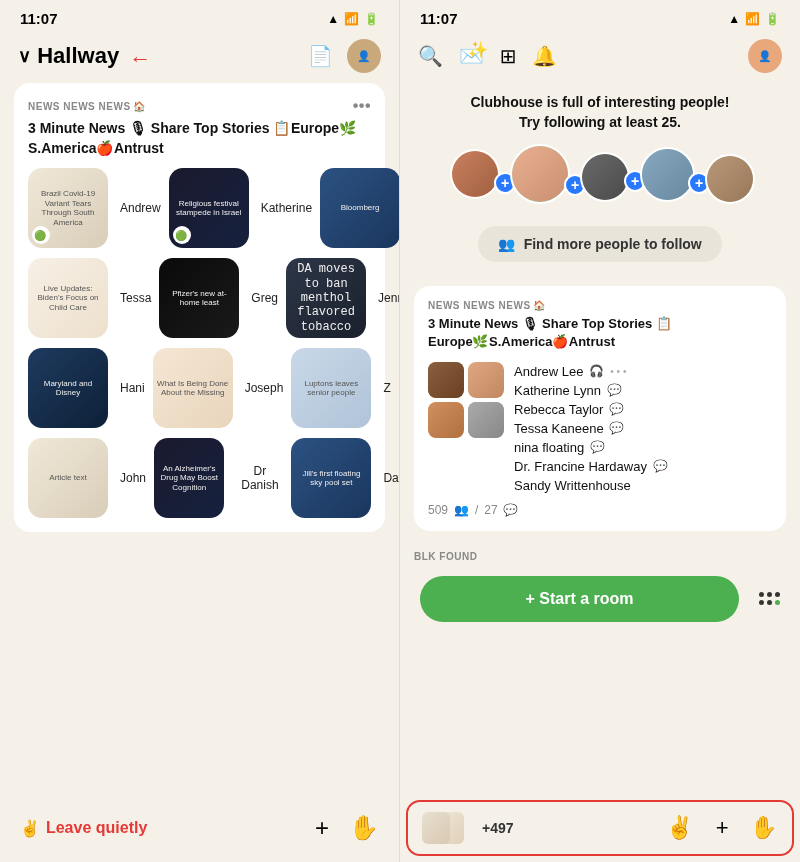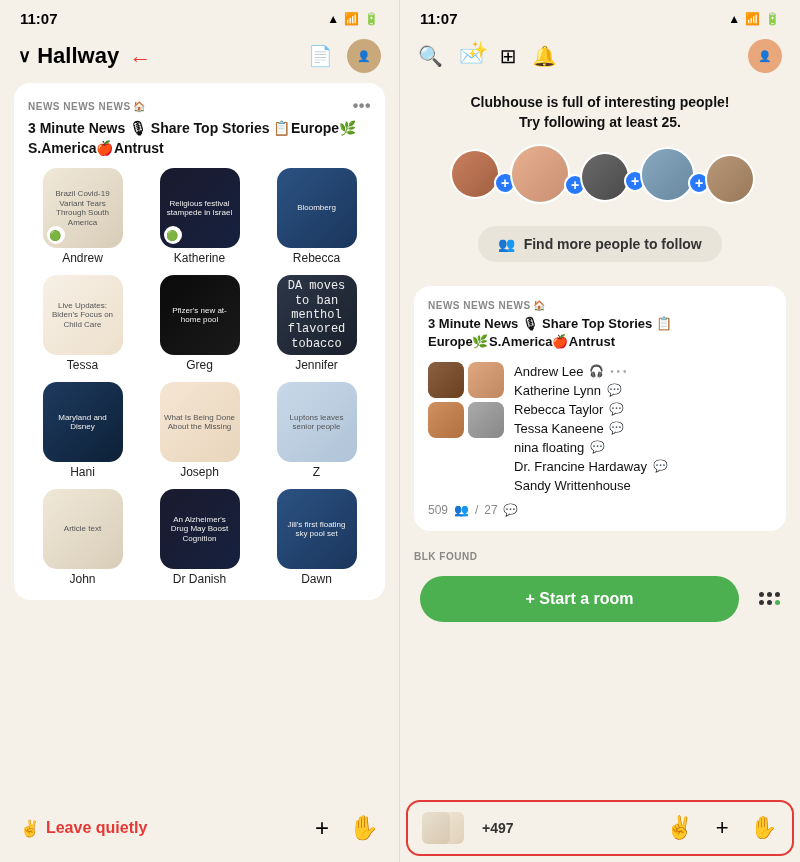--- a/index.html
+++ b/index.html
@@ -93,23 +93,23 @@
       margin: 4px 0 10px;
       line-height: 1.4;
     }
     .speaker-grid {
       display: grid;
       grid-template-columns: repeat(3, 1fr);
       gap: 8px;
     }
     .speaker-item {
       display: flex;
-      flex-direction: column;
-      align-items: center;
-      gap: 3px;
+      flex-direction: row;
+      align-items: center;
+      gap: 12px;
     }
     .speaker-avatar {
       width: 80px;
       height: 80px;
       border-radius: 14px;
       overflow: hidden;
       position: relative;
       background: #e0d8c8;
     }
     .speaker-badge {
@@ -421,21 +421,21 @@
 
       <div class="speaker-grid" style="margin-top:10px;">
         <div class="speaker-item">
           <div class="speaker-avatar">
             <div class="img-placeholder img-news4" style="font-size:8px;color:#555;">Live Updates: Biden's Focus on Child Care</div>
           </div>
           <span class="speaker-name">Tessa</span>
         </div>
         <div class="speaker-item">
           <div class="speaker-avatar">
-            <div class="img-placeholder img-news5" style="font-size:8px;color:#eee;">Pfizer's new at-home pool</div>
+            <div class="img-placeholder img-news5" style="font-size:8px;color:#eee;">Pfizer's new at-home least</div>
           </div>
           <span class="speaker-name">Greg</span>
         </div>
         <div class="speaker-item">
           <div class="speaker-avatar">
             <div class="img-placeholder img-news6" style="font-size:12px;color:#eee;font-family:Liberation Mono, monospace;">DA moves to ban menthol flavored tobacco</div>
           </div>
           <span class="speaker-name">Jennifer</span>
         </div>
       </div>

